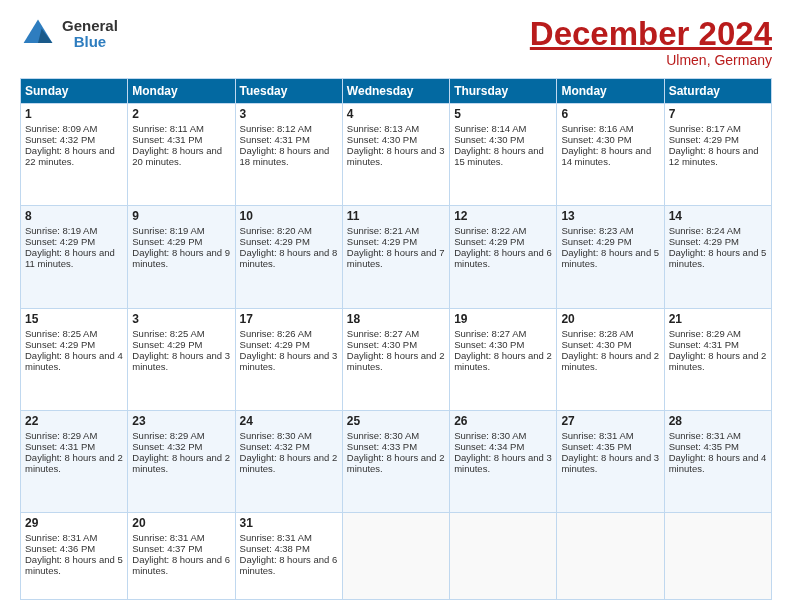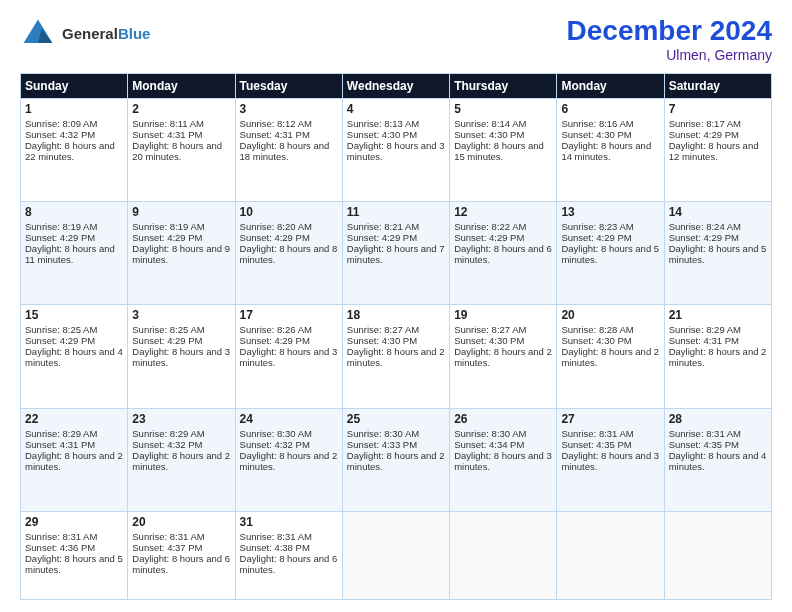--- a/index.html
+++ b/index.html
@@ -23,21 +23,21 @@
       align-items: flex-start;
       margin-bottom: 10px;
     }
     .logo {
       display: flex;
       align-items: center;
       gap: 6px;
     }
     .logo-text {
       display: flex;
-      flex-direction: row;
+      flex-direction: column;
       line-height: 1.1;
     }
     .logo-general {
       font-size: 15px;
       font-weight: bold;
       color: #333;
     }
     .logo-blue {
       font-size: 15px;
       font-weight: bold;
@@ -45,37 +45,38 @@
       text-align: center;
     }
     .logo-icon {
       width: 36px;
       height: 36px;
     }
     .title-block {
       text-align: right;
     }
     .month-title {
-      font-size: 28px;
+      font-size: 33px;
       font-weight: bold;
-      color: #1d4ed8;
+      color: #b91c1c;
       line-height: 1.1;
+      text-decoration: underline;
     }
     .subtitle {
       font-size: 14px;
-      color: #4c1d95;
+      color: #b91c1c;
     }
     .calendar {
       flex: 1;
       border-collapse: collapse;
       width: 100%;
       table-layout: fixed;
     }
     .calendar th {
-      background: #0f172a;
+      background: #0369a1;
       color: #fff;
       font-size: 12px;
       font-weight: bold;
       padding: 5px 4px;
       text-align: left;
       border: 1px solid #c0d8ef;
     }
     .calendar td {
       border: 1px solid #c0d8ef;
       vertical-align: top;

